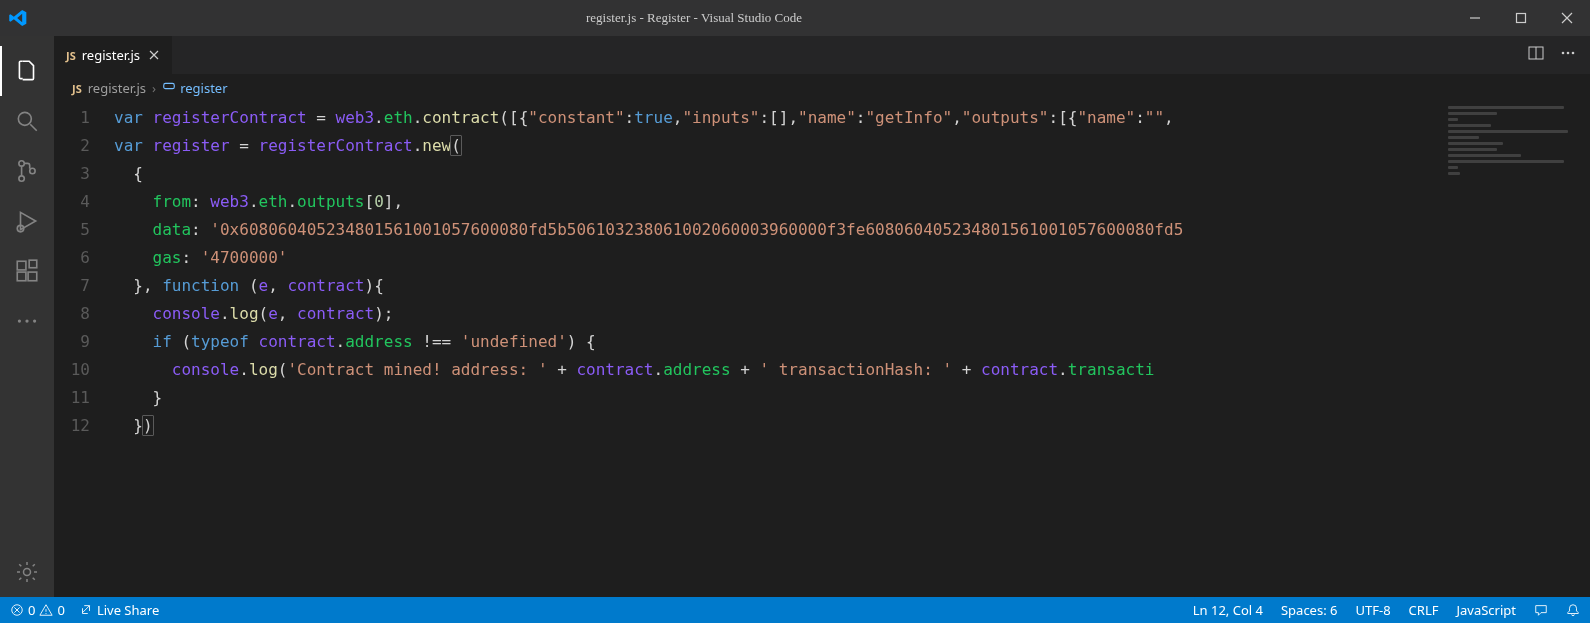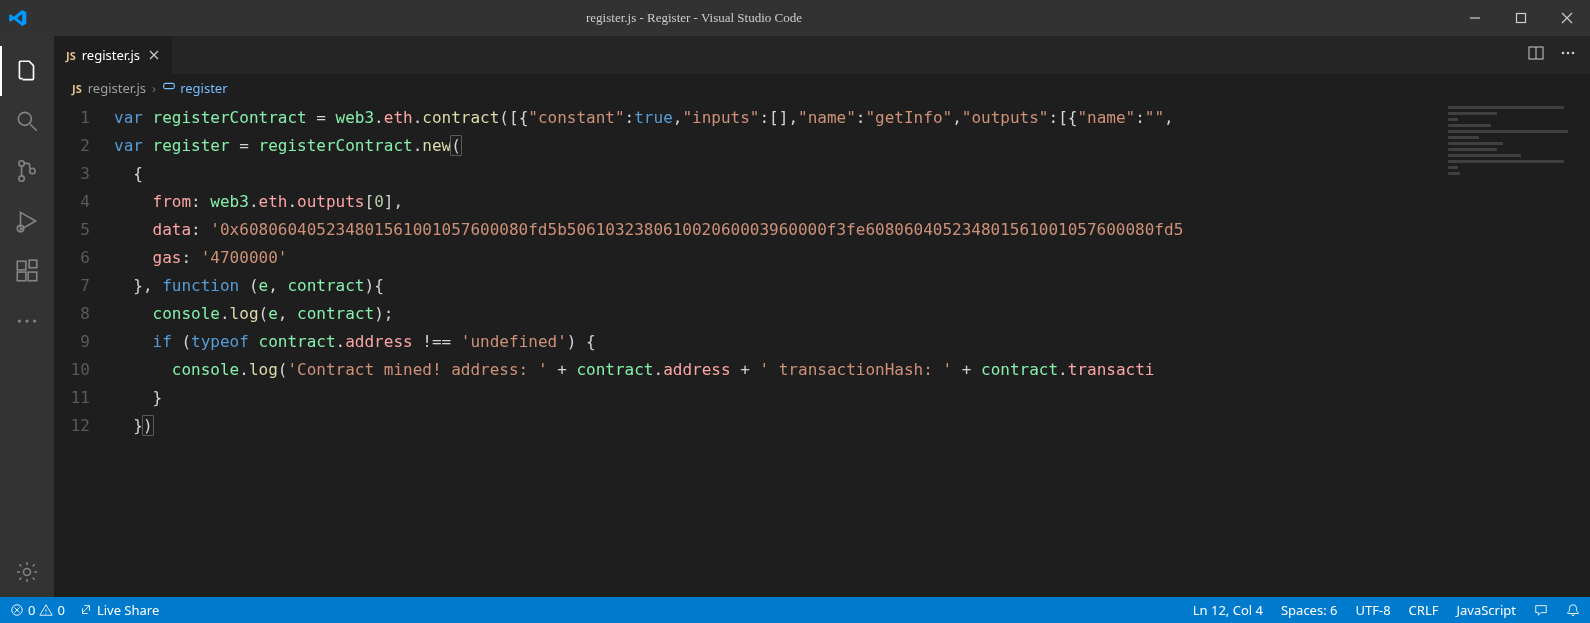--- a/index.html
+++ b/index.html
@@ -114,22 +114,22 @@
   .gutter {
     width:60px; text-align:right;
     padding-right:24px; color:#5a5a5a;
     user-select:none;
   }
   .code { flex:1; white-space:pre; color:#d4d4d4; }
 
   
   .kw  { color:#569cd6; }
   .kw2 { color:#569cd6; }
-  .var { color:#86efac; }
-  .prop{ color:#fca5a5; }
+  .var { color:#8b5cf6; }
+  .prop{ color:#22c55e; }
   .fn  { color:#dcdcaa; }
   .str { color:#ce9178; }
   .num { color:#b5cea8; }
   .op  { color:#d4d4d4; }
   .pun { color:#d4d4d4; }
   .bool{ color:#569cd6; }
   .bracket-hl {
     border:1px solid #5a5a5a; border-radius:1px;
     margin:-1px; padding:0 0px;
   }

